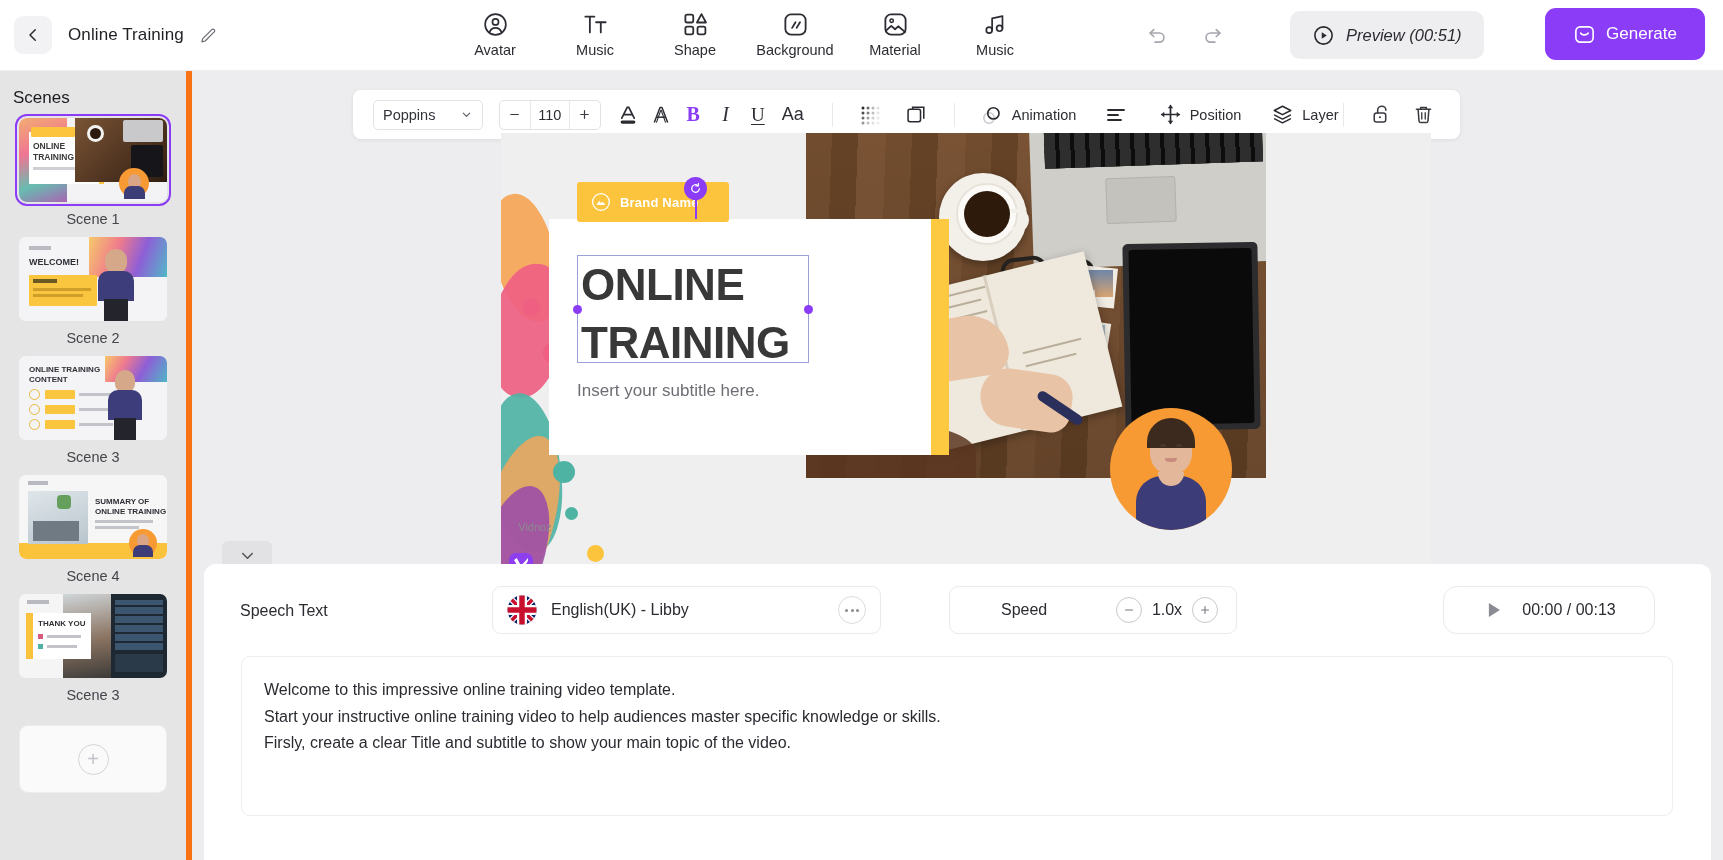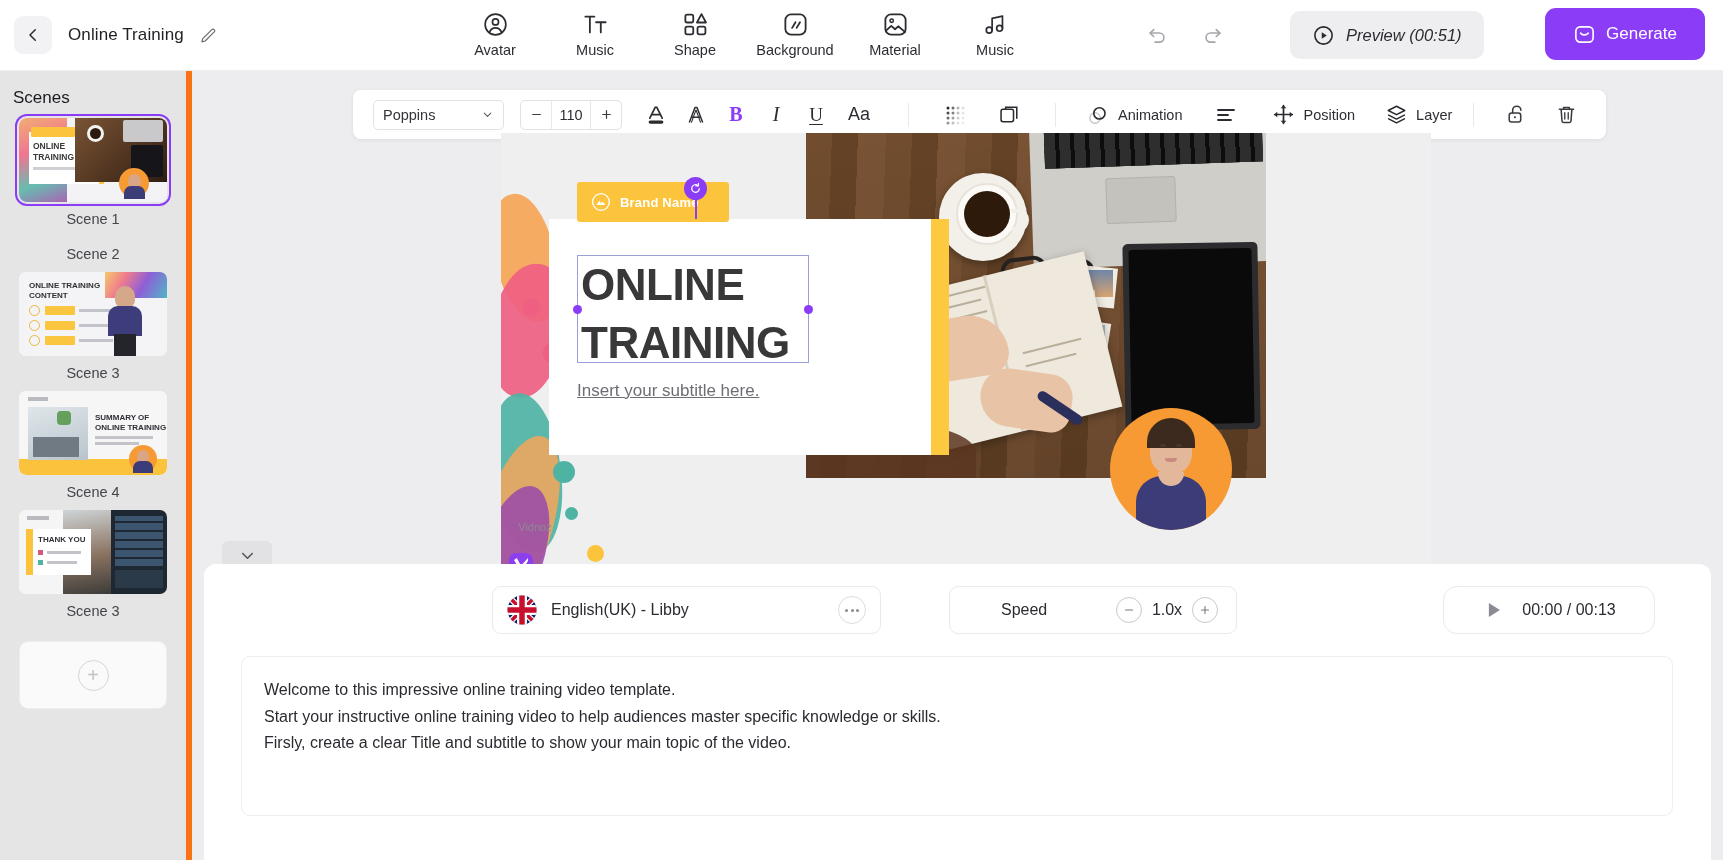--- a/index.html
+++ b/index.html
@@ -78,21 +78,21 @@
   }
 
   
   #workspace {
     position:absolute; left:192px; top:71px; width:1531px; height:789px;
     background:#ededef;
   }
 
   
   #fmt-toolbar {
-    position:absolute; left:161px; top:19px; width:1253px; height:49px;
+    position:absolute; left:161px; top:19px; width:1107px; height:49px;
     background:#ffffff; border-radius:8px; display:flex; align-items:center;
     box-shadow:0 1px 4px rgba(0,0,0,.07);
   }
   #font-select {
     margin-left:20px; width:131px; height:30px; border:1px solid #e2e2e6;
     border-radius:5px; display:flex; align-items:center; justify-content:space-between;
     padding:0 9px; cursor:pointer;
   }
   #font-select span { font-size:14.5px; color:#33343a; }
   #size-stepper {
@@ -141,21 +141,21 @@
     letter-spacing:-.5px; padding-left:3px;
   }
   .handle { position:absolute; width:9px; height:9px; border-radius:50%; background:#8b3cf7; }
   #rot-handle {
     position:absolute; left:183px; top:44px; width:23px; height:23px; border-radius:50%;
     background:#8b3cf7; display:flex; align-items:center; justify-content:center;
     cursor:pointer; z-index:5;
   }
   #rot-stem { position:absolute; left:194px; top:64px; width:1.5px; height:22px; background:#8b3cf7; }
   #subtitle {
-    position:absolute; left:76px; top:248px; font-size:17px; color:#6d6e74;text-decoration:underline;
+    position:absolute; left:76px; top:248px; font-size:17px; color:#6d6e74;
   }
 
   #photo {
     position:absolute; left:305px; top:0px; width:460px; height:345px;
     overflow:hidden; background:#6b4428;
   }
   #avatar-circle {
     position:absolute; left:609px; top:275px; width:122px; height:122px;
     border-radius:50%; background:#f79a33; overflow:hidden;
   }
@@ -340,20 +340,33 @@
       <div style="position:absolute;left:104px;top:2px;width:40px;height:22px;background:#c9c9cb;border-radius:2px"></div>
       <div style="position:absolute;left:112px;top:27px;width:32px;height:32px;background:#16161a;border-radius:2px"></div>
       <div style="position:absolute;left:100px;top:50px;width:30px;height:30px;border-radius:50%;background:#f79a33"></div>
       <div style="position:absolute;left:109px;top:56px;width:13px;height:14px;border-radius:50% 50% 40% 40%;background:#d9a584"></div>
       <div style="position:absolute;left:105px;top:68px;width:21px;height:13px;border-radius:7px 7px 0 0;background:#3b3c78"></div>
     </div>
     <div class="scene-label">Scene 1</div>
   </div>
 
   <div class="scene-wrap">
+    <div class="scene-thumb">
+      <div style="position:absolute;inset:0;background:#f4f4f6"></div>
+      <div style="position:absolute;right:0;top:0;width:78px;height:40px;background:linear-gradient(110deg,#f6c96b,#f07b8c 35%,#8e5fd6 65%,#52b8c8)"></div>
+      <div style="position:absolute;left:10px;top:9px;width:22px;height:4px;background:#b9b9c0"></div>
+      <div style="position:absolute;left:10px;top:20px;font-size:9px;font-weight:bold;color:#2f3036">WELCOME!</div>
+      <div style="position:absolute;left:10px;top:38px;width:68px;height:31px;background:#fbc63f;border-radius:1px"></div>
+      <div style="position:absolute;left:14px;top:42px;width:24px;height:3.5px;background:#6b5a22"></div>
+      <div style="position:absolute;left:14px;top:51px;width:58px;height:2.5px;background:#cf9f2a"></div>
+      <div style="position:absolute;left:14px;top:57px;width:50px;height:2.5px;background:#cf9f2a"></div>
+      <div style="position:absolute;left:86px;top:12px;width:22px;height:24px;border-radius:11px 11px 9px 9px;background:#d6a88a"></div>
+      <div style="position:absolute;left:79px;top:34px;width:36px;height:30px;border-radius:10px 10px 0 0;background:#3c3d7a"></div>
+      <div style="position:absolute;left:85px;top:62px;width:24px;height:22px;background:#24242d"></div>
+    </div>
     <div class="scene-label">Scene 2</div>
   </div>
 
   <div class="scene-wrap">
     <div class="scene-thumb">
       <div style="position:absolute;inset:0;background:#f4f4f6"></div>
       <div style="position:absolute;right:0;top:0;width:62px;height:26px;background:linear-gradient(120deg,#f6c96b,#ef7b8e 30%,#8e5fd6 60%,#4fb6c6)"></div>
       <div style="position:absolute;left:10px;top:9px;font-size:8px;font-weight:bold;color:#2f3036;line-height:10px">ONLINE TRAINING<br>CONTENT</div>
       <div style="position:absolute;left:10px;top:33px;width:11px;height:11px;border-radius:50%;border:1.2px solid #e9b93c"></div>
       <div style="position:absolute;left:26px;top:34px;width:30px;height:9px;background:#fbc63f;border-radius:1px"></div>
@@ -669,20 +682,23 @@
       <div style="position:absolute;left:66px;top:36px;width:6px;height:3px;border-radius:2px;background:#4a362a"></div>
       <div style="position:absolute;left:55px;top:50px;width:12px;height:4px;border-radius:0 0 6px 6px;background:#c98b7d"></div>
       <div style="position:absolute;left:26px;top:68px;width:70px;height:60px;border-radius:26px 26px 0 0;background:#3b3c78"></div>
       <div style="position:absolute;left:48px;top:64px;width:26px;height:14px;border-radius:0 0 13px 13px;background:#e3b79a"></div>
     </div>
 
     <div id="vidnoz-mark">Vidnoz</div>
   </div>
 
   <div id="bottom-panel">
+    <div id="bp-row">
+      <div id="speech-label">Speech Text</div>
+    </div>
 
     <div id="voice-select">
       <svg width="30" height="30" viewBox="0 0 60 60">
         <defs>
             <clipPath id="c">
               <circle cx="30" cy="30" r="29"></circle>
             </clipPath>
           </defs>
         <g clip-path="url(#c)">
           <rect width="60" height="60" fill="#012169"></rect>

